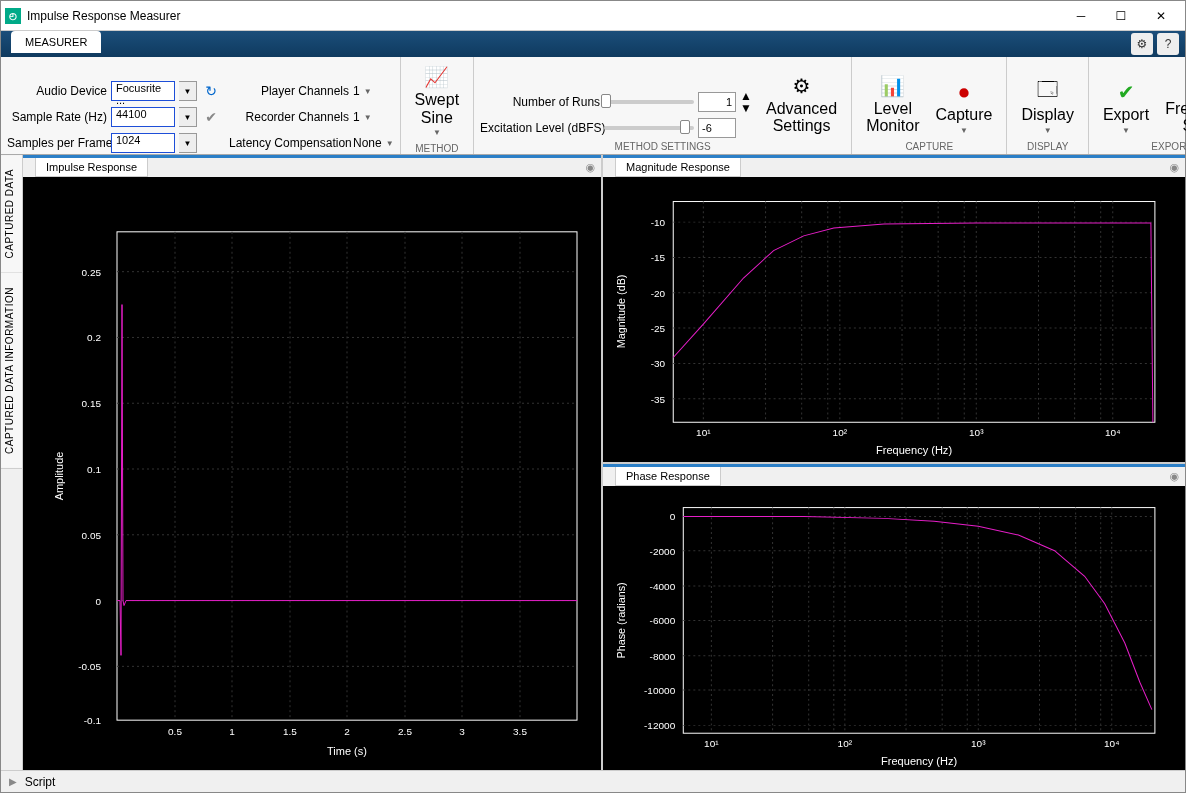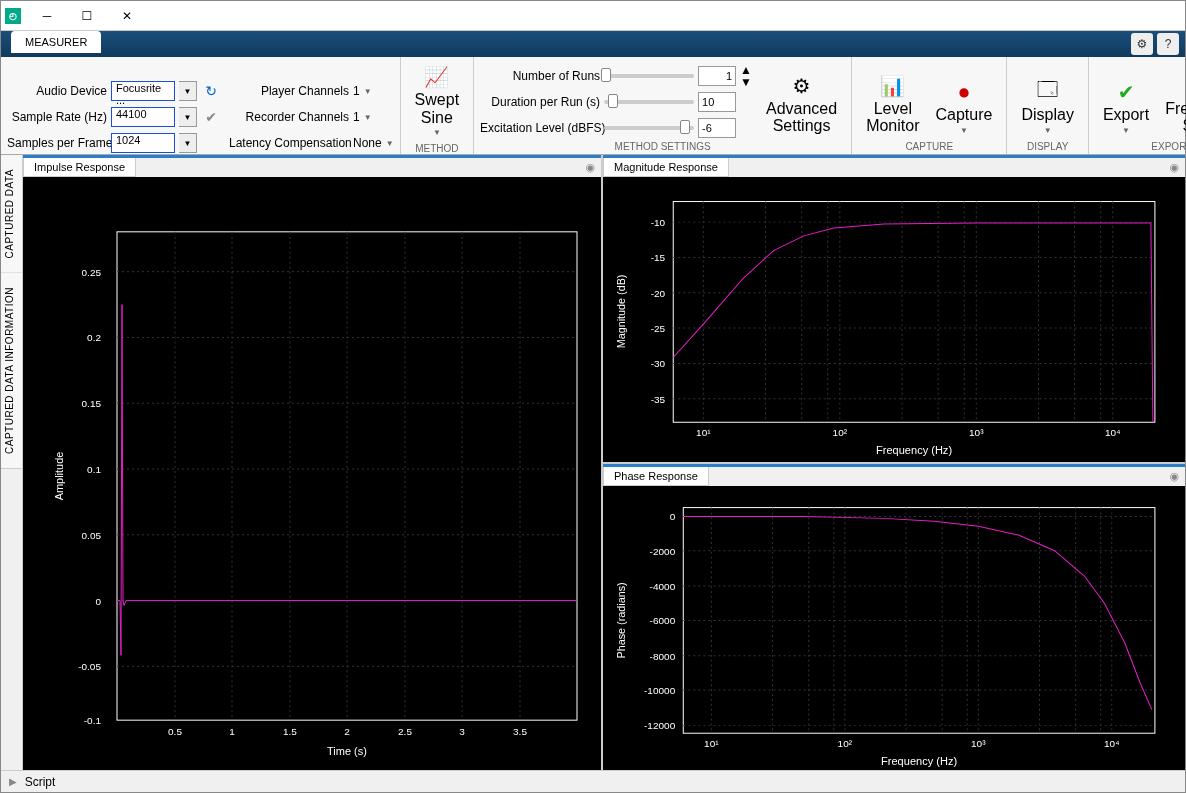--- a/index.html
+++ b/index.html
@@ -31,37 +31,38 @@
 .slider .thumb{width:10px;height:14px;background:#fff;border:1px solid #888;border-radius:2px;position:absolute;top:-6px}
 .smallinp{width:38px;height:20px;border:1px solid #999;padding:0 3px;display:flex;align-items:center;justify-content:flex-end;font-size:11px;background:#fff}
 .content{flex:1;display:flex;min-height:0}
 .sidetabs{width:22px;background:#f0f0f0;display:flex;flex-direction:column;border-right:1px solid #ccc}
 .stab{flex:0 0 auto;writing-mode:vertical-rl;transform:rotate(180deg);padding:14px 3px;font-size:10px;text-align:center;border-top:1px solid #ccc;cursor:pointer;background:#f7f7f7;letter-spacing:0.5px}
 .plots{flex:1;display:flex;min-width:0}
 .leftplot{width:580px;display:flex;flex-direction:column;border-right:2px solid #ccc}
 .rightplots{flex:1;display:flex;flex-direction:column}
 .plotpane{flex:1;display:flex;flex-direction:column;min-height:0;background:#fff}
 .ptabrow{height:22px;border-top:3px solid #2b7fc7;background:#f0f0f0;display:flex;align-items:center;position:relative}
-.ptab{background:#fff;padding:3px 10px;font-size:11px;border:1px solid #ccc;border-top:none;cursor:pointer}
+.ptab{background:#fff;padding:3px 10px;font-size:11px;border:1px solid #ccc;border-top:none;margin-left:12px;cursor:pointer}
 .ptabrow .gear{position:absolute;right:6px;top:3px;font-size:11px;color:#888;cursor:pointer}
 .canvas{flex:1;background:#000;position:relative;overflow:hidden}
 .grid line{stroke:#333;stroke-dasharray:2,3}
 .dataline{stroke:#e61ec8;stroke-width:1;fill:none}
 text{fill:#fff;font-size:10px;font-family:Arial}
 .axislabel{fill:#fff;font-size:11px}
 .status{height:22px;background:#f0f0f0;border-top:1px solid #ccc;display:flex;align-items:center;padding:0 8px;gap:8px}
 .status .play{color:#888;font-size:10px}
 </style>
 </head>
 <body>
 
 <div class="window">
 
   <div class="titlebar">
     <div class="icon">◴</div>
+    <div class="title">Impulse Response Measurer</div>
     <div class="ctl">─</div>
     <div class="ctl">☐</div>
     <div class="ctl">✕</div>
   </div>
 
   <div class="tabrow">
     <div class="tab">MEASURER</div>
     <div class="right">
       <div class="rbtn">⚙</div>
       <div class="rbtn">?</div>
@@ -129,27 +130,20 @@
           <div class="frow">
             <div class="lbl" style="width:120px">Number of Runs</div>
             <div class="slider">
                 <div class="thumb" style="left:-3px"></div>
               </div>
             <div class="smallinp">1</div>
             <div style="font-size:7px;display:flex;flex-direction:column;line-height:1;cursor:pointer">
                 <span>▲</span>
                 <span>▼</span>
               </div>
-          </div>
-          <div class="frow">
-            <div class="lbl" style="width:120px">Duration per Run (s)</div>
-            <div class="slider">
-                <div class="thumb" style="left:4px"></div>
-              </div>
-            <div class="smallinp" style="justify-content:flex-start">10</div>
           </div>
           <div class="frow">
             <div class="lbl" style="width:120px">Excitation Level (dBFS)</div>
             <div class="slider">
                 <div class="thumb" style="left:76px"></div>
               </div>
             <div class="smallinp" style="justify-content:flex-start">-6</div>
           </div>
         </div>
         <div class="tbtn">

